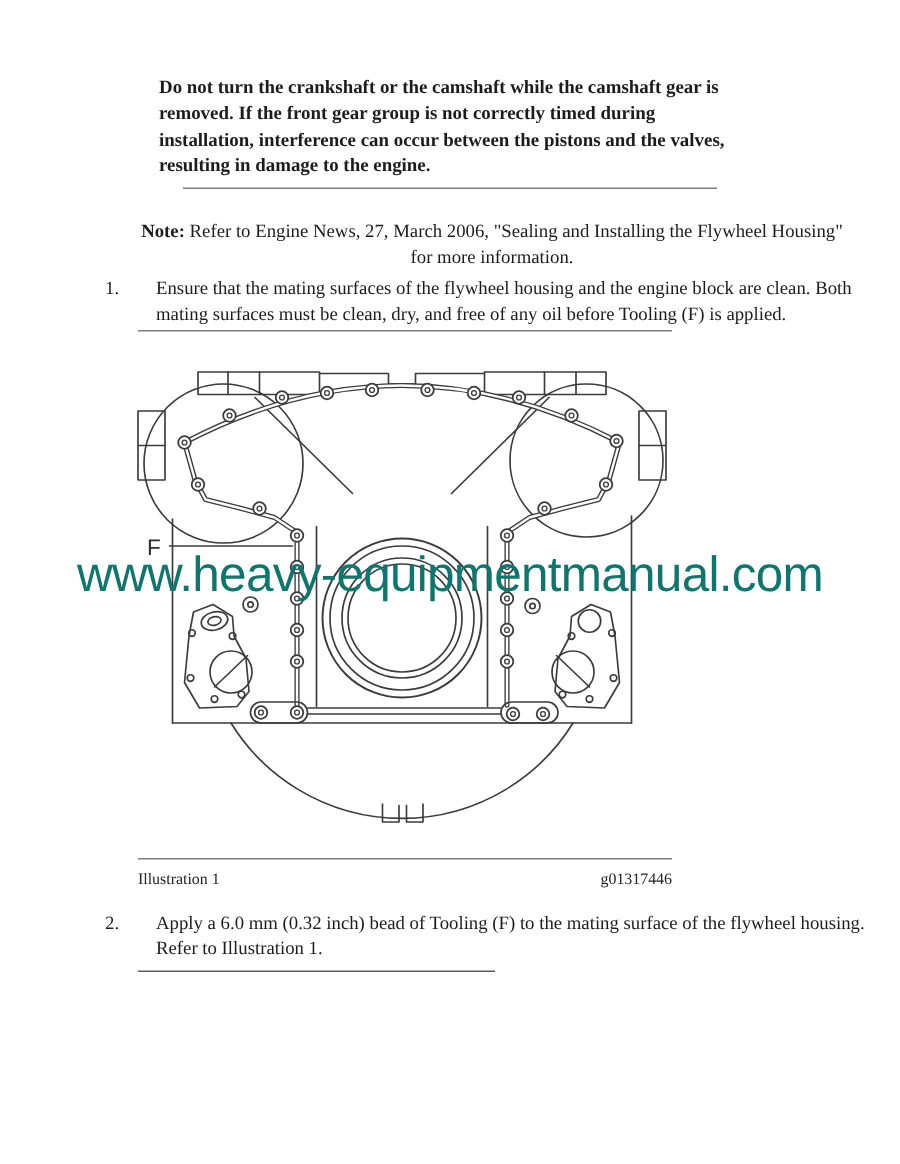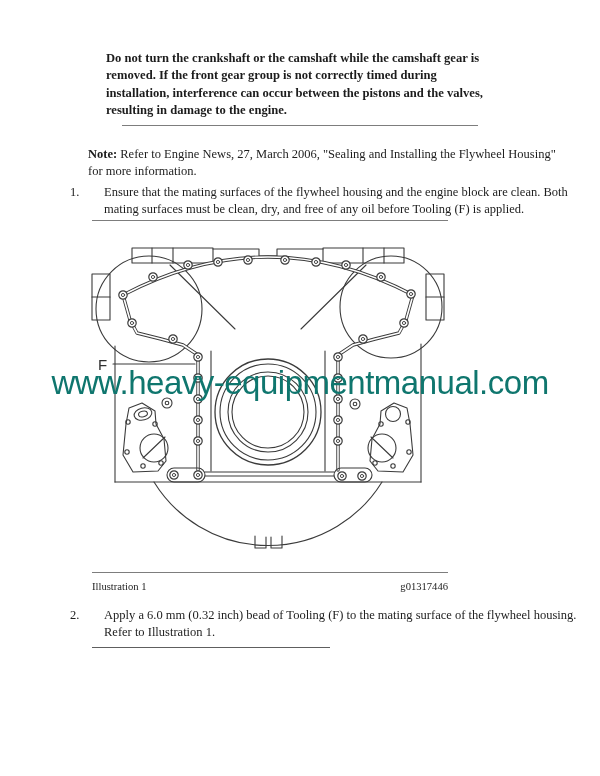--- a/index.html
+++ b/index.html
@@ -15,21 +15,21 @@
     position:absolute;left:102px;top:46px;width:378px;
     font-weight:bold;font-size:12.6px;line-height:17.4px;margin:4px;
   }
   .rule{position:absolute;height:0;border-top:1px solid #7d7d7d;}
   .rule-warning{left:122px;top:125px;width:356px;}
   .rule-illus-top{left:92px;top:220px;width:356px;}
   .rule-illus-bottom{left:92px;top:572px;width:356px;}
   .rule-next{left:92px;top:647px;width:238px;border-top-color:#5e5e5e;}
   .note{
     position:absolute;left:88px;top:146px;width:480px;
-    font-size:12.5px;line-height:17.4px;margin:0;
+    font-size:12.5px;line-height:17.4px;margin:0;text-align:center;
   }
   .step{position:absolute;left:70px;width:512px;font-size:12.5px;line-height:17.4px;}
   .step-1{top:184px;}
   .step-2{top:607px;}
   .step-num{position:absolute;left:0;top:0;}
   .step-text{display:block;margin-left:34px;width:494px;}
   .illus{position:absolute;left:85px;top:233px;z-index:1;}
   .caption-row{
     position:absolute;left:92px;top:581px;width:356px;
     display:flex;justify-content:space-between;

